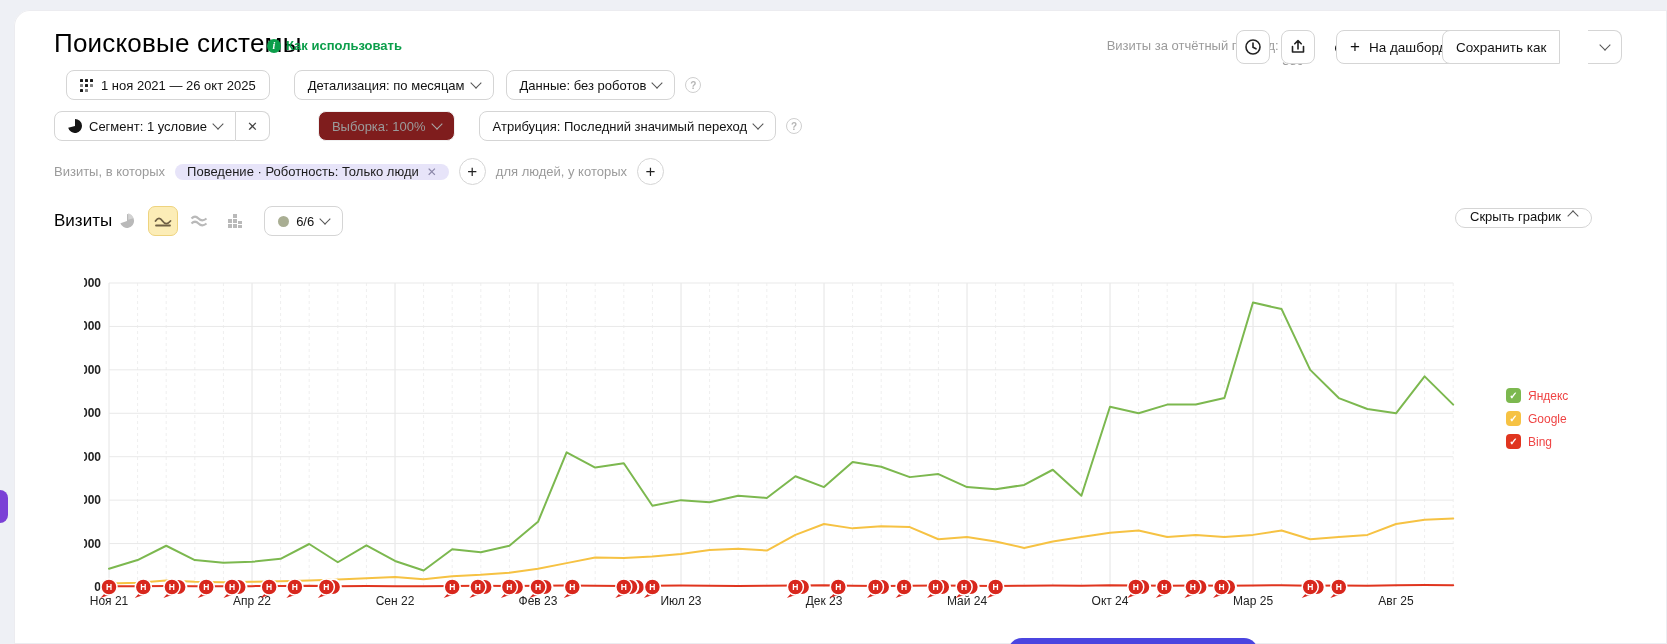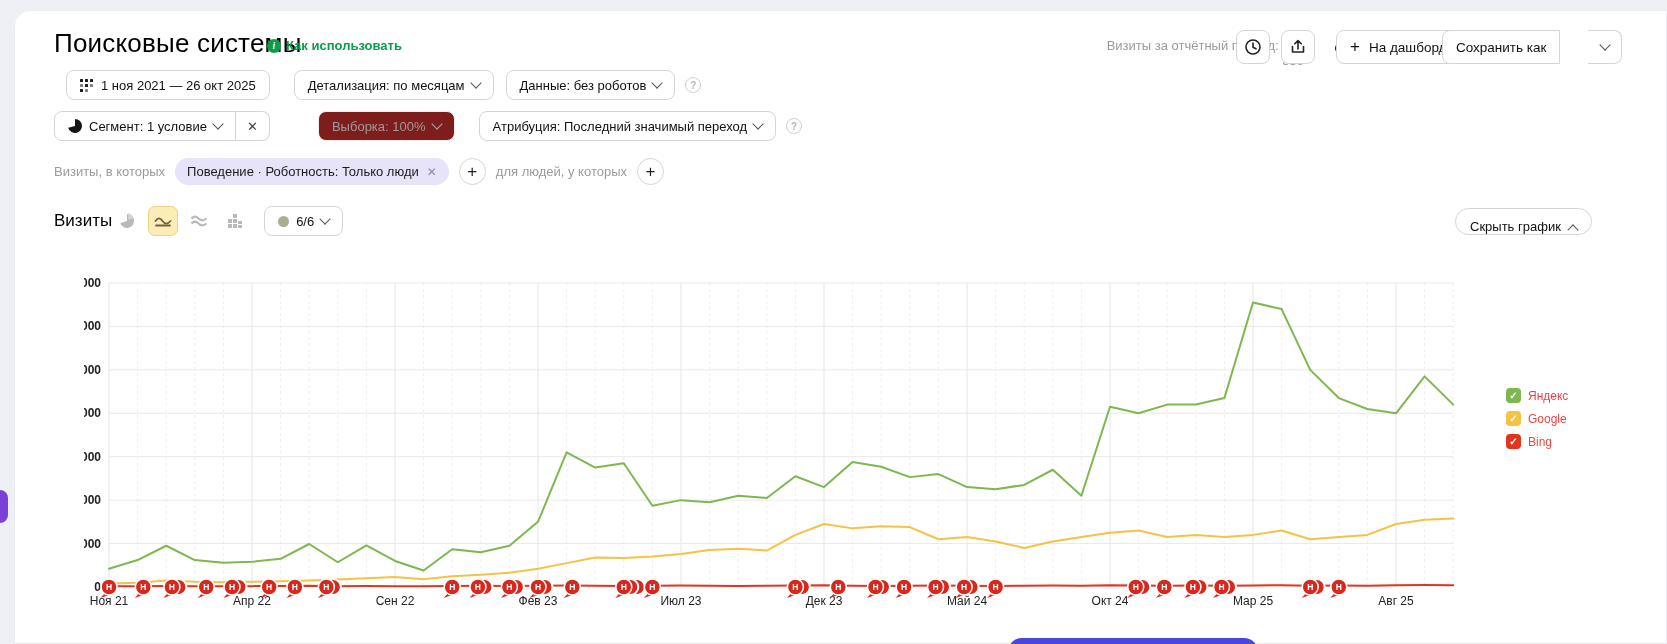--- a/index.html
+++ b/index.html
@@ -67,41 +67,41 @@
     box-sizing:border-box;
   }
   .row2{position:absolute;left:40px;top:101px;display:flex;align-items:center;}
   .joined-x{border-radius:0 8px 8px 0;border-left:none;width:34px;justify-content:center;padding:0;}
   .seg-btn{border-radius:8px 0 0 8px;}
   .btn.disabled{background:#7f1d1d;border-color:#f0f0f1;color:#9b9b9b;cursor:default;}
   .row3{position:absolute;left:40px;top:148px;display:flex;align-items:center;gap:10px;}
   .gray-label{color:#9b9b9b;font-size:13px;}
   .chip{
     display:inline-flex;align-items:center;gap:8px;background:#e7e4f9;border-radius:15px;
-    height:27px;padding:0 12px;font-size:13px;color:#1b1b1b;cursor:pointer;
+    height:16px;padding:0 12px;font-size:13px;color:#1b1b1b;cursor:pointer;
   }
   .chip .x{color:#8b87a8;font-size:12px;cursor:pointer;}
   .plus-circle{
     width:27px;height:27px;border-radius:50%;border:1px solid #d5d5d5;background:#fff;
     display:flex;align-items:center;justify-content:center;font-size:17px;color:#222;cursor:pointer;
     box-sizing:border-box;flex:none;
   }
   
   .row4{position:absolute;left:40px;top:196px;display:flex;align-items:center;}
   .metric-title{font-size:17px;color:#000;}
   .ctype{
     width:30px;height:30px;border-radius:7px;display:flex;align-items:center;justify-content:center;
     cursor:pointer;margin-right:6px;box-sizing:border-box;
   }
   .ctype.sel{background:#fcedb7;border:1px solid #eed37e;}
   .goals-btn{margin-left:8px;}
   .dot{width:11px;height:11px;border-radius:50%;background:#a9ae93;flex:none;}
   .hide-pill{
-    position:absolute;left:1441px;top:198px;height:27px;border:1px solid #d5d5d5;border-radius:15px;
-    background:#fff;display:flex;align-items:flex-end;gap:8px;padding:0 14px;font-size:13px;cursor:pointer;
+    position:absolute;left:1441px;top:198px;height:20px;border:1px solid #d5d5d5;border-radius:15px;
+    background:#fff;display:flex;align-items:flex-start;gap:8px;padding:0 14px;font-size:13px;cursor:pointer;
     box-sizing:border-box;
   }
   
   #chart-wrap{position:absolute;left:70px;top:250px;width:1390px;height:360px;}
   .legend{position:absolute;left:1492px;top:378px;display:flex;flex-direction:column;gap:8px;}
   .legend-item{display:flex;align-items:center;gap:7px;cursor:pointer;}
   .cbox{width:15px;height:15px;border-radius:4px;display:flex;align-items:center;justify-content:center;
     color:#fff;font-size:10px;font-weight:700;flex:none;}
   .legend-label{font-size:12px;color:#ef4444;}
   

